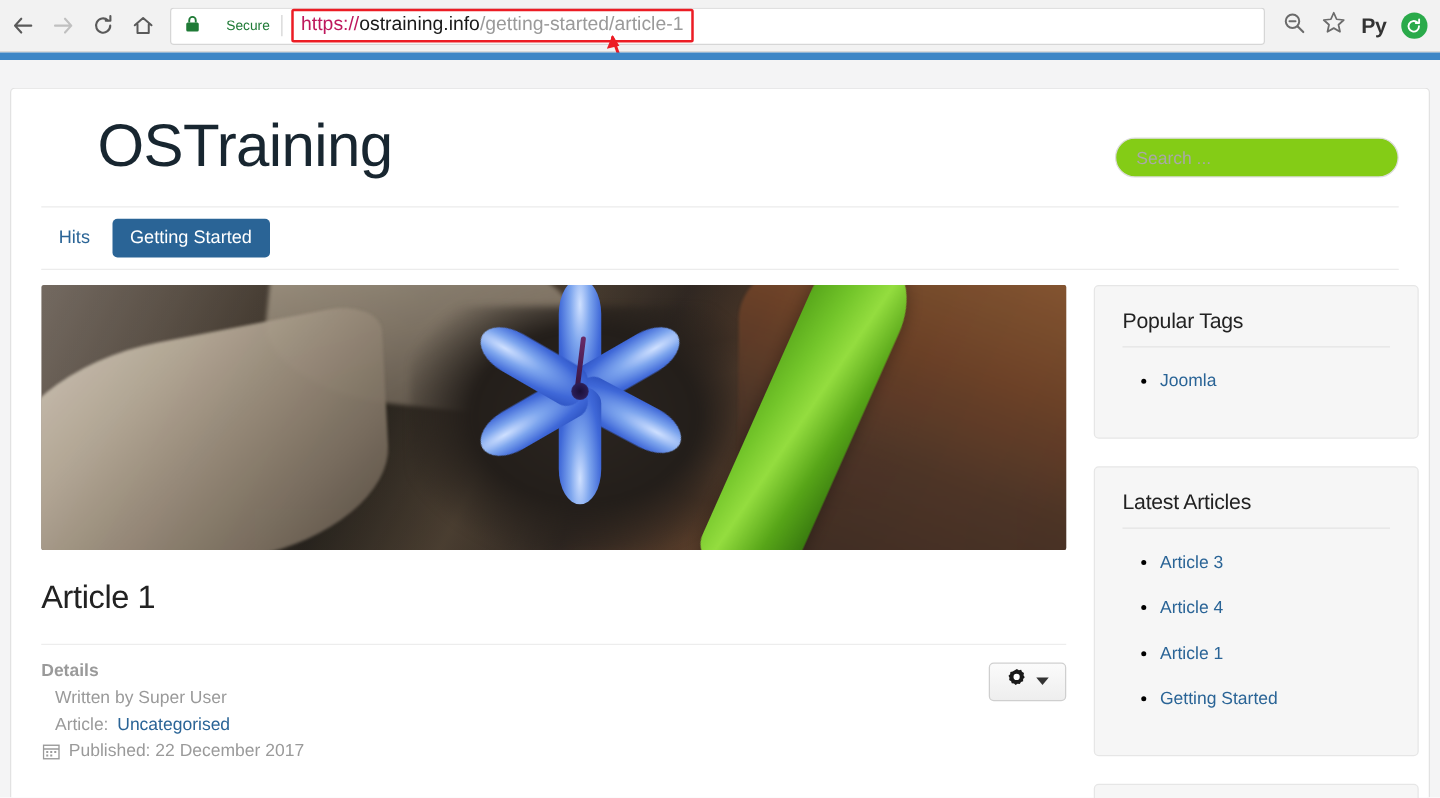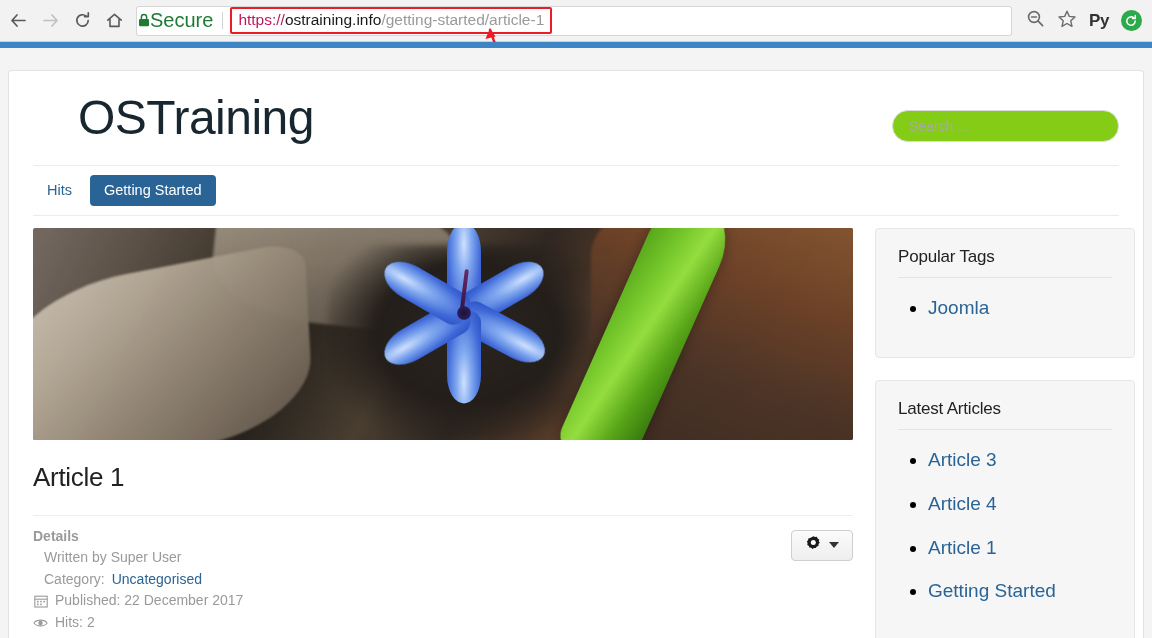--- a/index.html
+++ b/index.html
@@ -27,23 +27,23 @@
 
   .omnibox {
     flex: 1; height: 30px; margin: 0 8px 0 6px;
     background: #ffffff;
     border-radius: 3px;
     display: flex; align-items: center;
     box-shadow: 0 0 0 1px #d6d6d6 inset;
     position: relative;
   }
   .secure-chip {
-    display: flex; align-items: center; gap: 0;
-    padding: 0 9px 0 2px;
-    color: #1f7a36; font-size: 20px;
+    display: flex; align-items: center; gap: 21px;
+    padding: 0 9px 0 12px;
+    color: #1f7a36; font-size: 11px;
     white-space: nowrap;
   }
   .chip-divider { width: 1px; height: 17px; background: #d4d4d4; }
   .url-wrap {
     margin-left: 7px;
     border: 2px solid #ec1c24;
     border-radius: 2px;
     padding: 2px 6px 3px 6px;
     display: flex; align-items: baseline;
     font-size: 15.5px;
@@ -227,21 +227,21 @@
   .caret { width: 0; height: 0; border-left: 5px solid transparent; border-right: 5px solid transparent; border-top: 6px solid #333; }
 
   
   .module {
     background: #f6f6f6; border: 1px solid #e6e6e6; border-radius: 4px;
     padding: 18px 22px 20px 22px; margin-bottom: 22px;
   }
   .module-title { font-size: 17px; font-weight: normal; color: #222; padding-bottom: 10px; letter-spacing: -0.2px; }
   .module-rule { border-top: 1px solid #e4e4e4; margin-bottom: 10px; }
   .module ul { list-style: disc; padding-left: 30px; }
-  .module li { font-size: 19px; line-height: 1.45; margin: 16px 0; }
+  .module li { font-size: 14px; line-height: 1.45; margin: 16px 0; }
   .module li a { color: #2a6496; text-decoration: none; }
 
   .login-input-group { display: flex; align-items: stretch; height: 34px; }
   .input-addon {
     width: 38px; background: #efefef; border: 1px solid #d4d4d4; border-right: none;
     border-radius: 4px 0 0 4px; display: flex; align-items: center; justify-content: center;
   }
   .login-input {
     flex: 1; border: 1px solid #d4d4d4; border-radius: 0 4px 4px 0;
     background: #fff; font-size: 14px; padding: 0 10px; color: #555;
@@ -386,46 +386,37 @@
         <div class="article-rule"></div>
 
         <div class="details-row">
           <div>
             <div class="details-label">Details</div>
             <div class="meta-list">
               <div class="meta-line noicon">
                 <span>Written by Super User</span>
               </div>
               <div class="meta-line noicon">
-                <span>Category:</span>
+                <span>Article:</span>
                 <a class="meta-link">Uncategorised</a>
               </div>
               <div class="meta-line" style="padding-left:0;">
                 <span class="meta-icon">
                   <svg width="14" height="14" viewBox="0 0 14 14">
                       <rect x="0.8" y="2.2" width="12.4" height="10.8" stroke="#9a9a9a" stroke-width="1.1" fill="none"></rect>
                       <path d="M0.8 5.2 H13.2" stroke="#9a9a9a" stroke-width="1.1"></path>
                       <rect x="3" y="6.8" width="1.6" height="1.6" fill="#9a9a9a"></rect>
                       <rect x="6.2" y="6.8" width="1.6" height="1.6" fill="#9a9a9a"></rect>
                       <rect x="9.4" y="6.8" width="1.6" height="1.6" fill="#9a9a9a"></rect>
                       <rect x="3" y="9.6" width="1.6" height="1.6" fill="#9a9a9a"></rect>
                       <rect x="6.2" y="9.6" width="1.6" height="1.6" fill="#9a9a9a"></rect>
                     </svg>
                 </span>
                 <span>Published: 22 December 2017</span>
               </div>
-              <div class="meta-line" style="padding-left:0;">
-                <span class="meta-icon">
-                  <svg width="15" height="12" viewBox="0 0 15 12">
-                      <path d="M0.9 6 C3.4 2.2 11.6 2.2 14.1 6 C11.6 9.8 3.4 9.8 0.9 6 Z" stroke="#9a9a9a" stroke-width="1.1" fill="none"></path>
-                      <circle cx="7.5" cy="6" r="2.2" fill="#9a9a9a"></circle>
-                    </svg>
-                </span>
-                <span>Hits: 2</span>
-              </div>
             </div>
           </div>
 
           <div class="gear-btn">
             <span>
               <svg width="17" height="17" viewBox="0 0 17 17">
                 <path d="M8.5 1.2 L10.1 2.1 L11.9 1.7 L12.6 3.4 L14.2 4.4 L13.8 6.2 L14.8 7.8 L13.5 9.1 L13.5 10.9 L11.8 11.5 L10.8 13.1 L9 12.9 L7.5 13.9 L6.2 12.7 L4.4 12.6 L3.9 10.9 L2.3 9.9 L2.6 8.1 L1.8 6.5 L3.1 5.3 L3.3 3.5 L5.1 3.1 Z" fill="#1a1a1a"></path>
                 <circle cx="8.3" cy="7.5" r="2.5" fill="#ffffff"></circle>
               </svg>
             </span>

